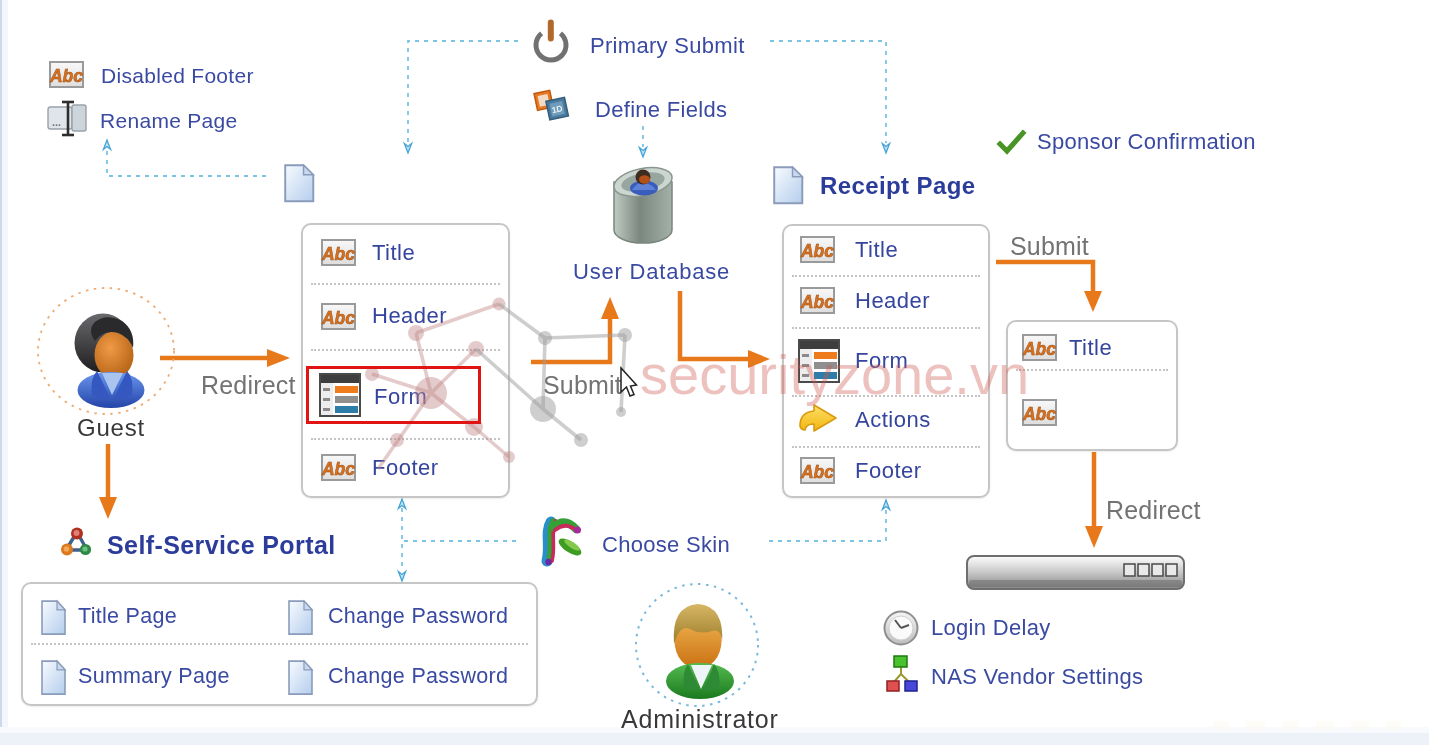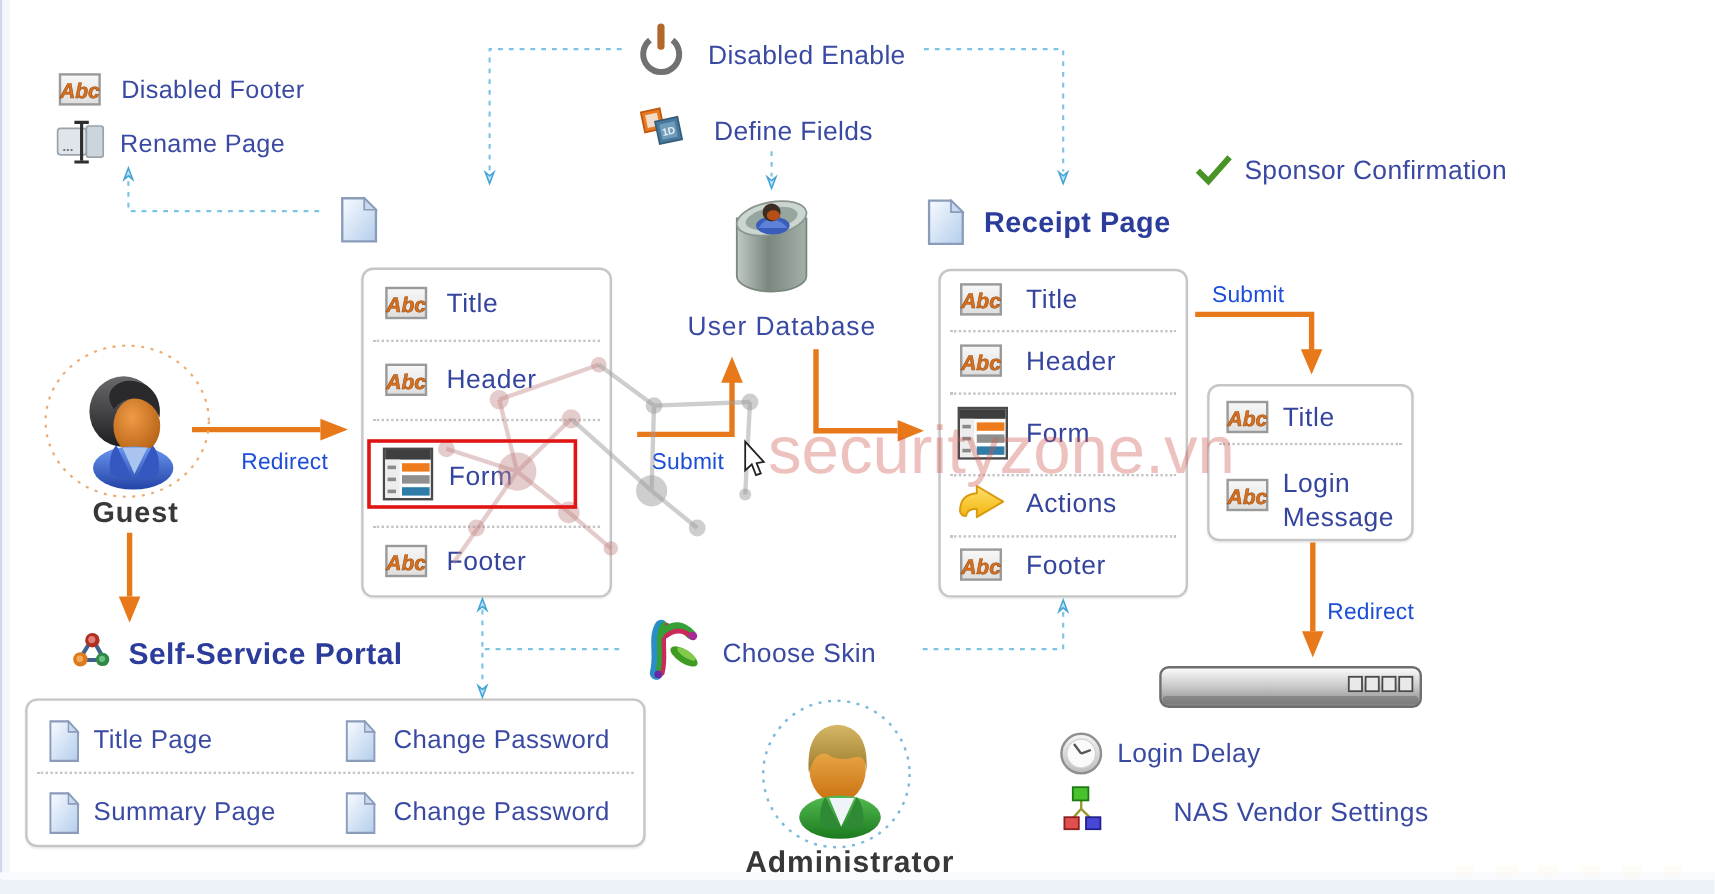--- a/index.html
+++ b/index.html
@@ -2,22 +2,22 @@
 <html><head>
 <meta charset="utf-8">
 <style>
 html,body{margin:0;padding:0}
 #c{position:relative;width:1429px;height:745px;background:#fff;overflow:hidden;
    font-family:"Liberation Sans",sans-serif}
 #blurwrap{position:absolute;left:0;top:0;width:1429px;height:745px;filter:blur(.45px)}
 .lbl{position:absolute;color:#3a4aa2;font-size:21px;letter-spacing:.3px;line-height:25px;white-space:nowrap}
 .row{position:absolute;color:#35459e;font-size:22px;letter-spacing:.5px;line-height:26px;white-space:nowrap}
 .ttl{position:absolute;color:#2b3c9b;font-size:24px;font-weight:bold;letter-spacing:.4px;line-height:28px;white-space:nowrap}
-.org{position:absolute;color:#1d4ed8;font-size:19px;letter-spacing:.2px;line-height:25px;white-space:nowrap}
-.per{position:absolute;color:#38383a;font-size:24px;font-weight:bold;letter-spacing:.8px;line-height:28px;white-space:nowrap}
+.org{position:absolute;color:#737373;font-size:25px;letter-spacing:.2px;line-height:25px;white-space:nowrap}
+.per{position:absolute;color:#38383a;font-size:24px;font-weight:normal;letter-spacing:.8px;line-height:28px;white-space:nowrap}
 .box{position:absolute;background:#fff;border:2px solid #c6c6c6;border-radius:10px;box-shadow:0 1px 2px rgba(0,0,0,.08)}
 .sep{position:absolute;left:8px;right:8px;border-top:2px dotted #c4c4c4;height:0}
 #wm{position:absolute;left:640px;top:342px;font-size:56px;font-weight:normal;letter-spacing:0;
     color:rgba(206,88,78,.37);line-height:66px;white-space:nowrap;z-index:40}
 .strip{position:absolute}
 </style>
 </head>
 <body>
 <div id="c">
     <div id="blurwrap">
@@ -48,48 +48,47 @@
     <div class="sep" style="top:47px"></div>
   </div>
   <div class="box" id="blbox" style="left:21px;top:582px;width:513px;height:120px">
     <div class="sep" style="top:59px"></div>
   </div>
 
   <div style="position:absolute;left:306px;top:366px;width:169px;height:52px;border:3px solid #e11414;z-index:30"></div>
 
   <div class="lbl" style="left:101px;top:63px">Disabled Footer</div>
   <div class="lbl" style="left:100px;top:108px">Rename Page</div>
-  <div class="lbl" style="left:590px;top:33px;font-size:22px">Disabled Enable</div>
+  <div class="lbl" style="left:590px;top:33px;font-size:22px">Primary Submit</div>
   <div class="lbl" style="left:595px;top:97px;font-size:22px">Define Fields</div>
   <div class="lbl" style="left:573px;top:259px;font-size:22px;letter-spacing:.8px">User Database</div>
   <div class="lbl" style="left:1037px;top:129px;font-size:22px">Sponsor Confirmation</div>
   <div class="lbl" style="left:602px;top:532px;font-size:22px">Choose Skin</div>
   <div class="lbl" style="left:931px;top:615px;font-size:22px">Login Delay</div>
-  <div class="lbl" style="left:978px;top:664px;font-size:22px">NAS Vendor Settings</div>
+  <div class="lbl" style="left:931px;top:664px;font-size:22px">NAS Vendor Settings</div>
   <div class="lbl" style="left:78px;top:604px;font-size:21.5px">Title Page</div>
   <div class="lbl" style="left:328px;top:604px;font-size:21.5px">Change Password</div>
   <div class="lbl" style="left:78px;top:664px;font-size:21.5px">Summary Page</div>
   <div class="lbl" style="left:328px;top:664px;font-size:21.5px">Change Password</div>
 
   <div class="ttl" style="left:107px;top:531px;font-size:25px">Self-Service Portal</div>
   <div class="ttl" style="left:820px;top:172px">Receipt Page</div>
 
   <div class="row" style="left:372px;top:240px">Title</div>
   <div class="row" style="left:372px;top:303px">Header</div>
   <div class="row" style="left:374px;top:384px">Form</div>
   <div class="row" style="left:372px;top:455px">Footer</div>
 
   <div class="row" style="left:855px;top:237px">Title</div>
   <div class="row" style="left:855px;top:288px">Header</div>
   <div class="row" style="left:855px;top:348px">Form</div>
   <div class="row" style="left:855px;top:407px">Actions</div>
   <div class="row" style="left:855px;top:458px">Footer</div>
 
   <div class="row" style="left:1069px;top:335px">Title</div>
-  <div class="row" style="left:1069px;top:389px;line-height:28px;white-space:normal;width:110px">Login Message</div>
 
   <div class="org" style="left:543px;top:373px">Submit</div>
   <div class="org" style="left:1010px;top:234px">Submit</div>
   <div class="org" style="left:201px;top:373px">Redirect</div>
   <div class="org" style="left:1106px;top:498px">Redirect</div>
 
   <div class="per" style="left:77px;top:414px">Guest</div>
   <div class="per" style="left:621px;top:705px;font-size:25px">Administrator</div>
 
   <div id="wm">securityzone.vn</div>

